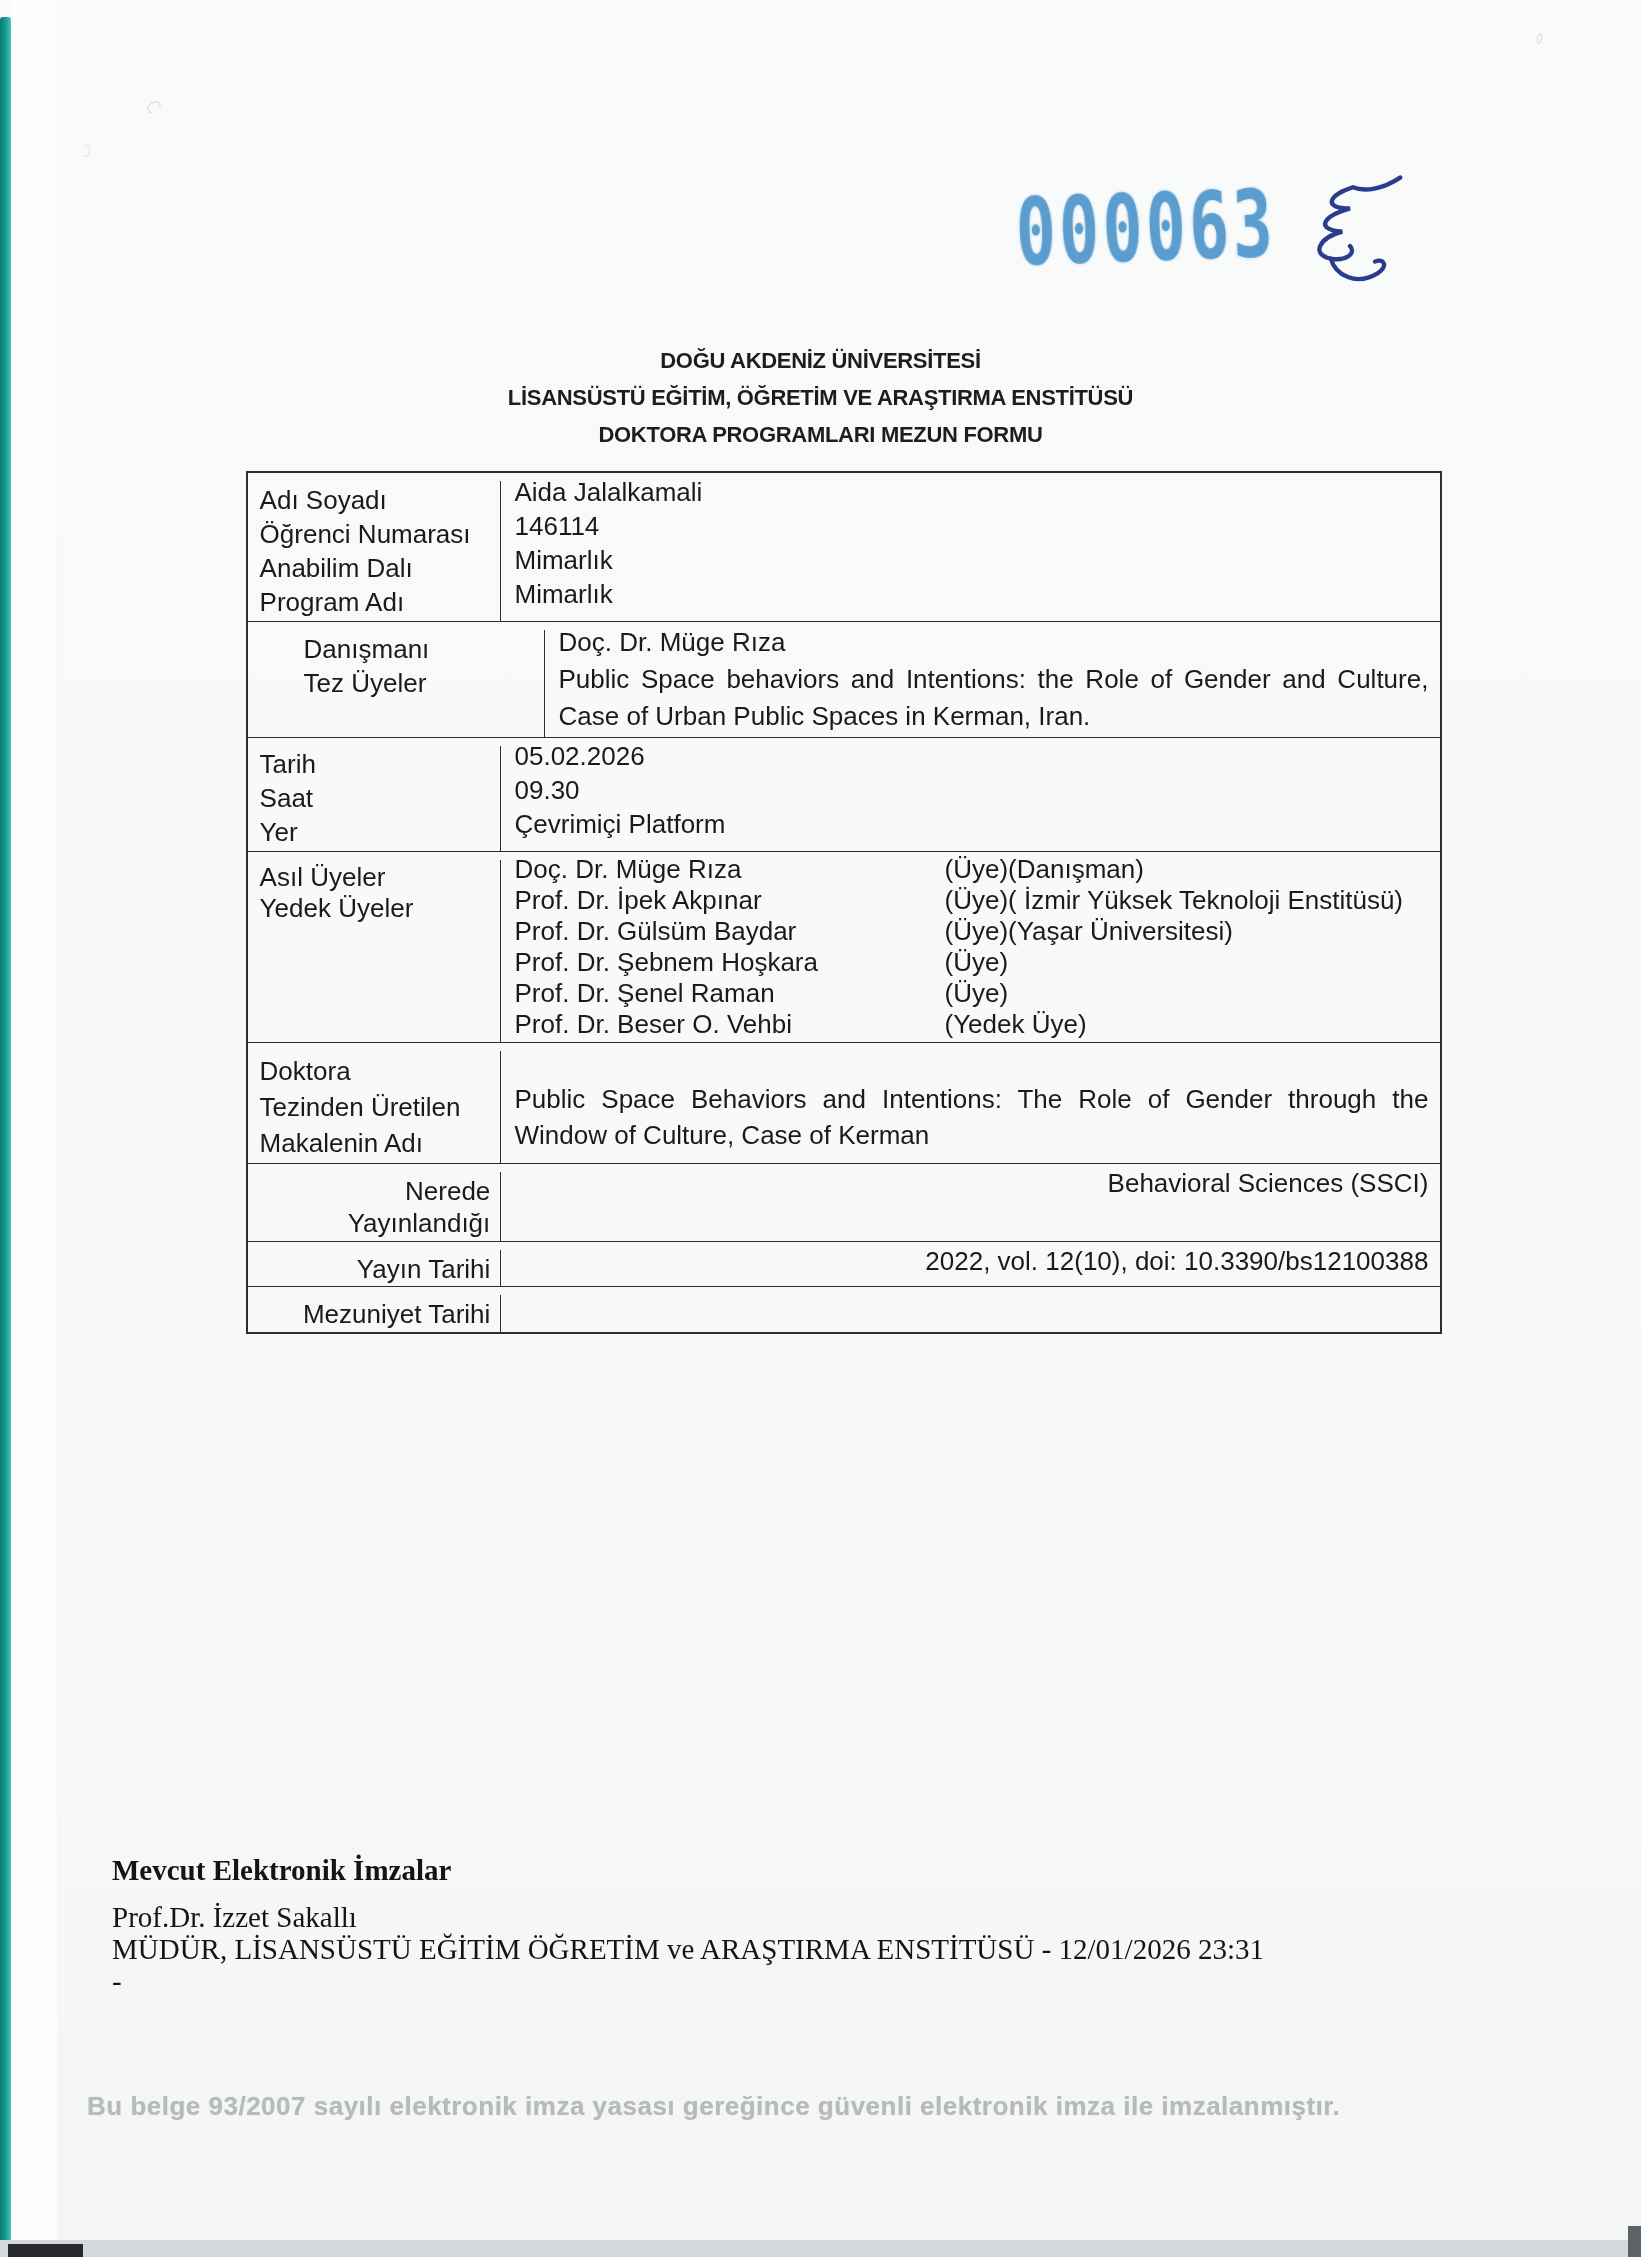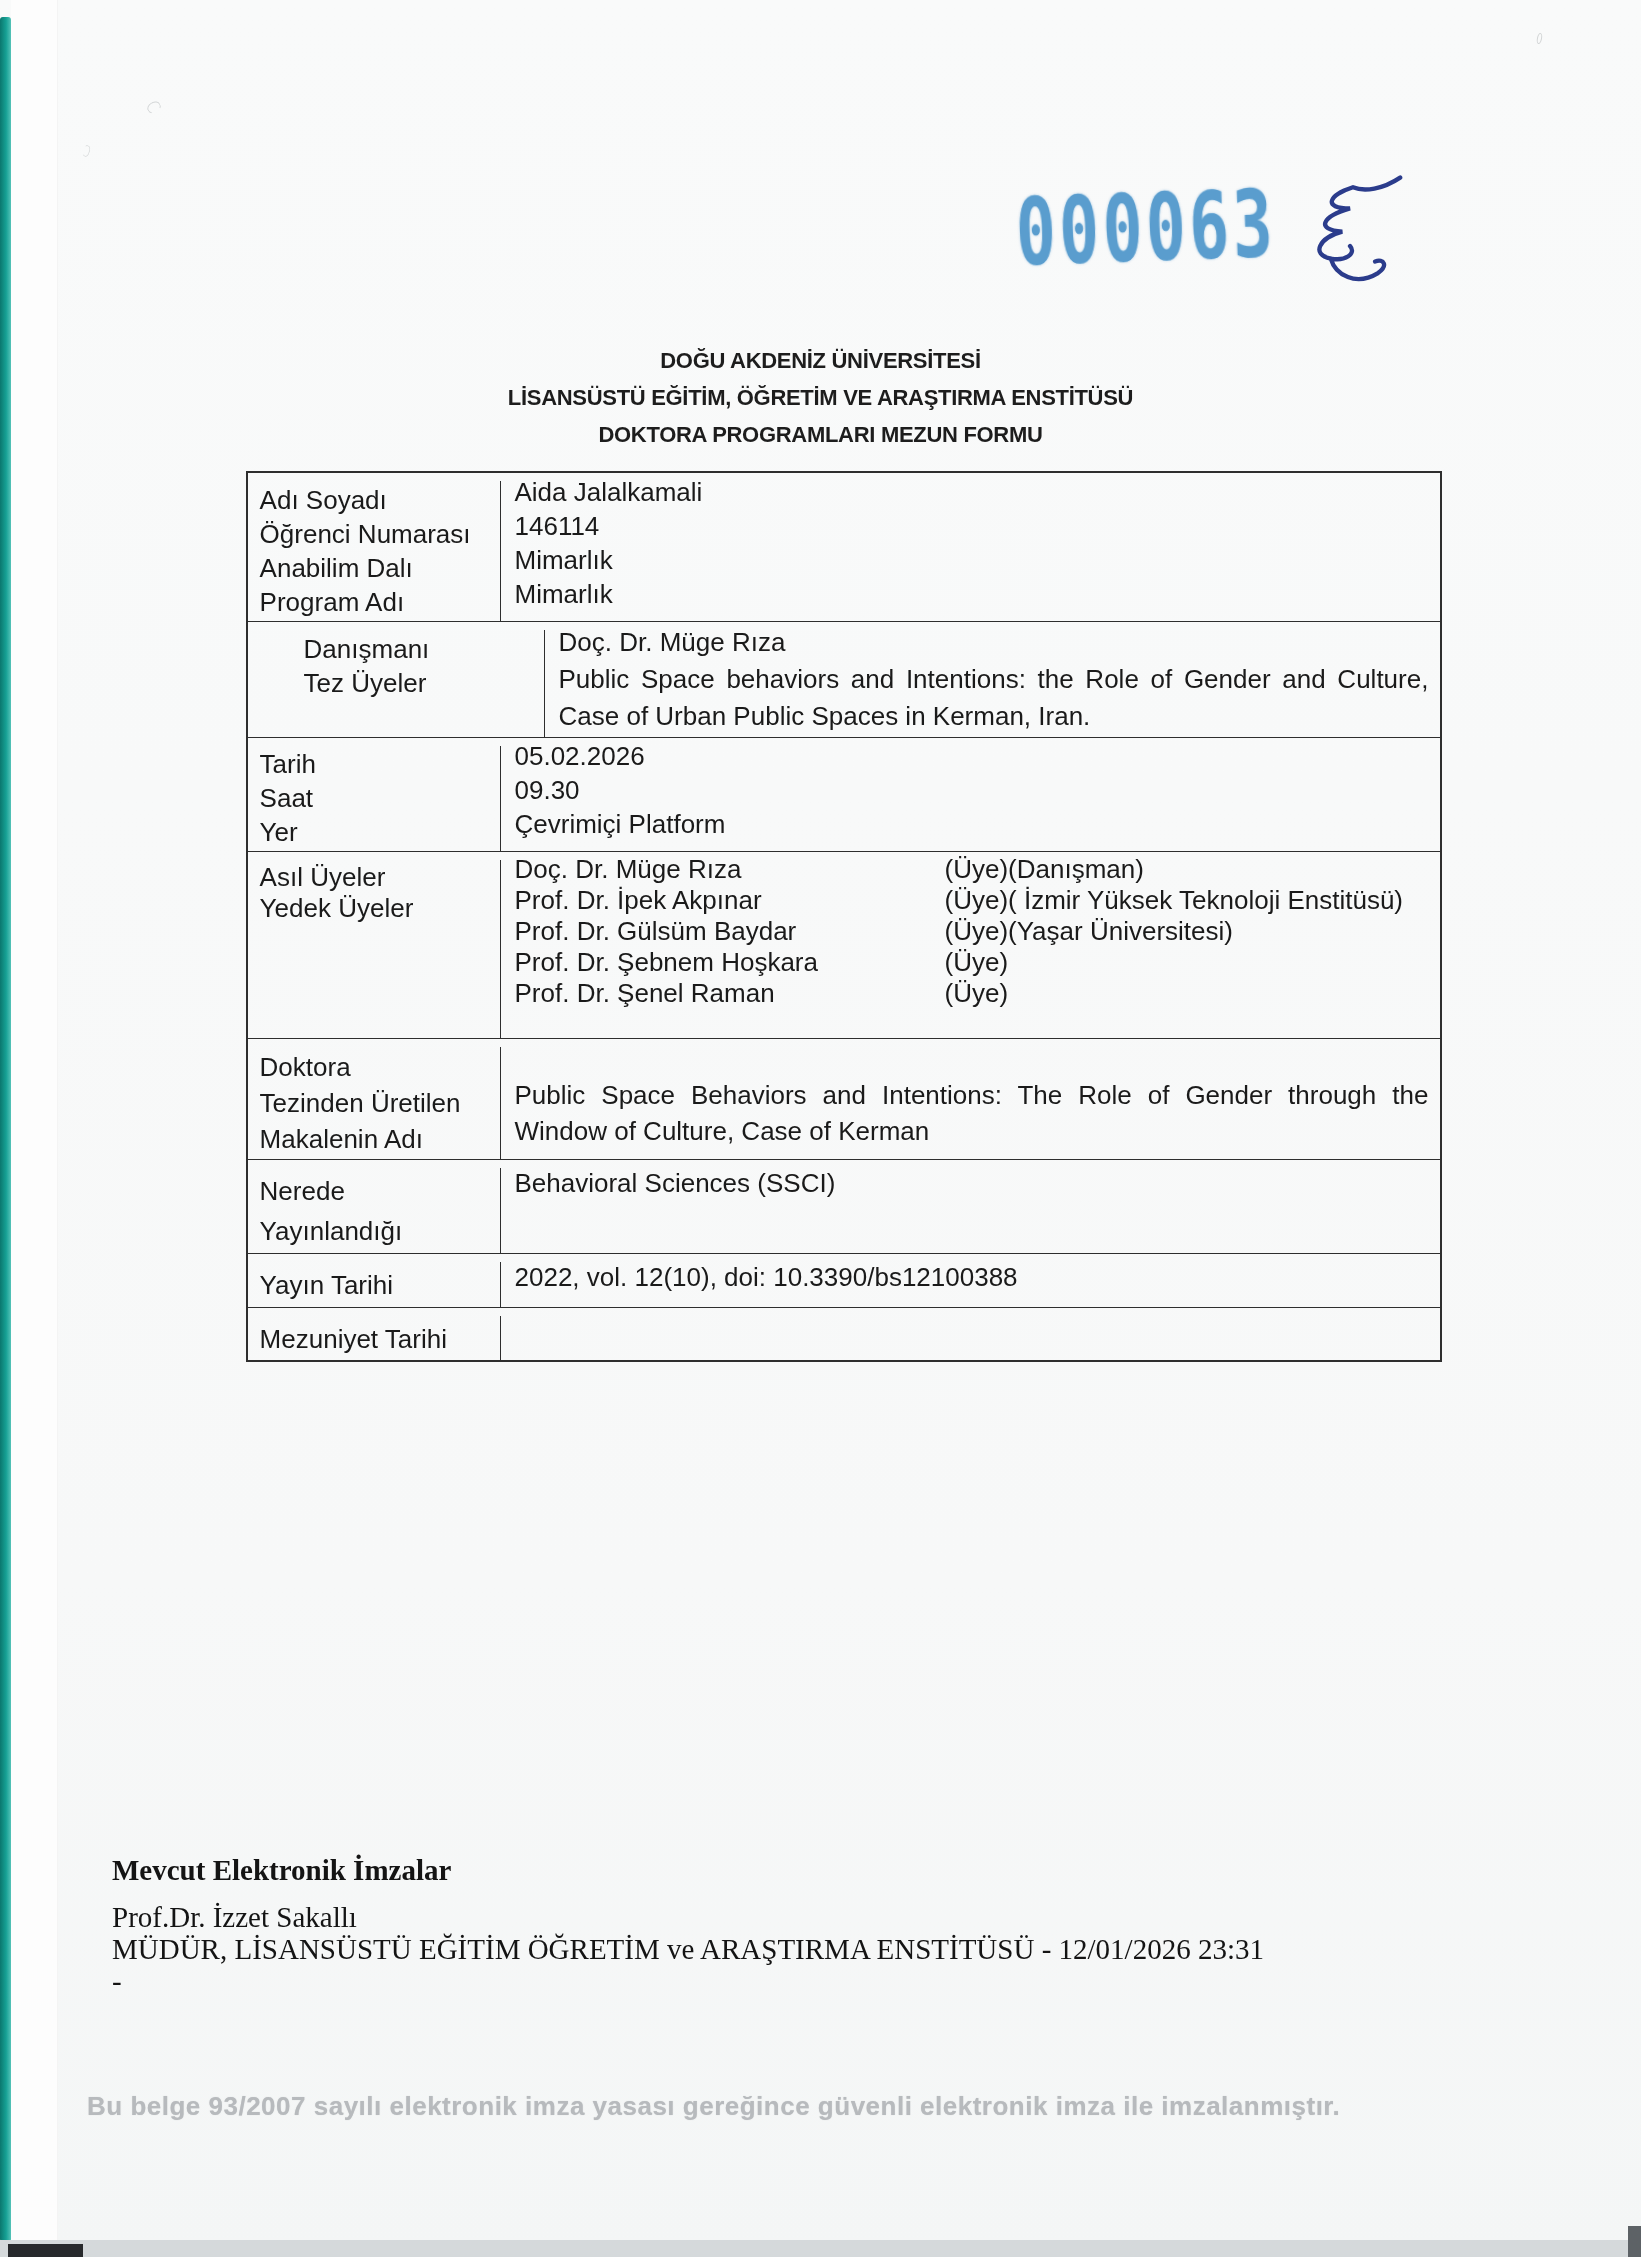--- a/index.html
+++ b/index.html
@@ -43,21 +43,21 @@
     padding:1.9px 9.7px 1.9px 11.6px;box-sizing:border-box;margin-top:8px;}
   .val{flex:1;padding:1.9px 11.6px 1.9px 13.5px;box-sizing:border-box;}
   .b1{min-height:133px;}
   .b2{min-height:111px;padding-left:44px;}
   .b2 .val{line-height:37px;}
   .b3{min-height:100px;}
   .b4{min-height:187px;}
   .b4 .val,.b4 .lbl{line-height:31px;}
   .b5{min-height:111px;line-height:36px;}
   .b5 .art-title{margin-top:36px;}
-  .single{min-height:37px;line-height:40px;}
+  .single{min-height:37px;line-height:32px;text-align:right;}
   .single .lbl,.single .val{padding-top:2.9px;}
   .just{text-align:justify;}
   .member{display:flex;}
   .mname{width:430px;flex-shrink:0;}
   .mrole{flex:1;}
   
   .sig-block{position:absolute;left:112px;top:1854px;width:1352px;
     font-family:Liberation Serif, serif;color:#141414;}
   .sig-heading{font-weight:bold;font-size:29px;margin-bottom:13.5px;}
   .sig-name{font-size:29px;line-height:32px;}
@@ -154,20 +154,24 @@
           <span class="mrole">(Üye)(Yaşar Üniversitesi)</span>
         </div>
         <div class="member">
           <span class="mname">Prof. Dr. Şebnem Hoşkara</span>
           <span class="mrole">(Üye)</span>
         </div>
         <div class="member">
           <span class="mname">Prof. Dr. Şenel Raman</span>
           <span class="mrole">(Üye)</span>
         </div>
+        <div class="member">
+          <span class="mname">Prof. Dr. Beser O. Vehbi</span>
+          <span class="mrole">(Yedek Üye)</span>
+        </div>
       </div>
     </div>
 
     <div class="block b5">
       <div class="lbl">
         <div>Doktora</div>
         <div>Tezinden Üretilen</div>
         <div>Makalenin Adı</div>
       </div>
       <div class="val">

